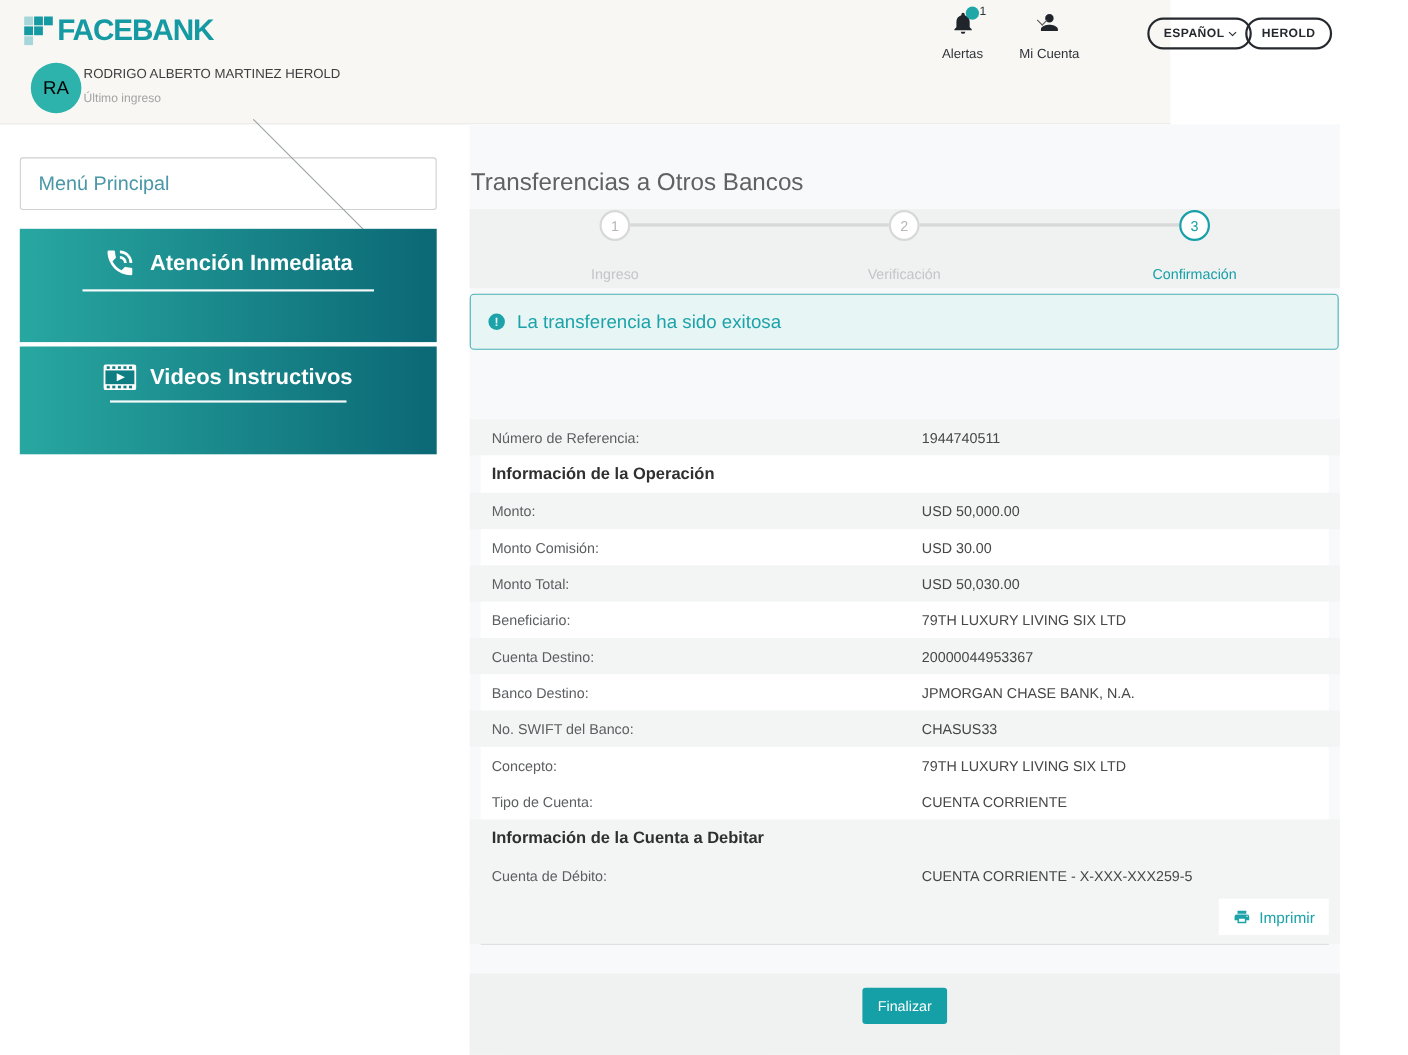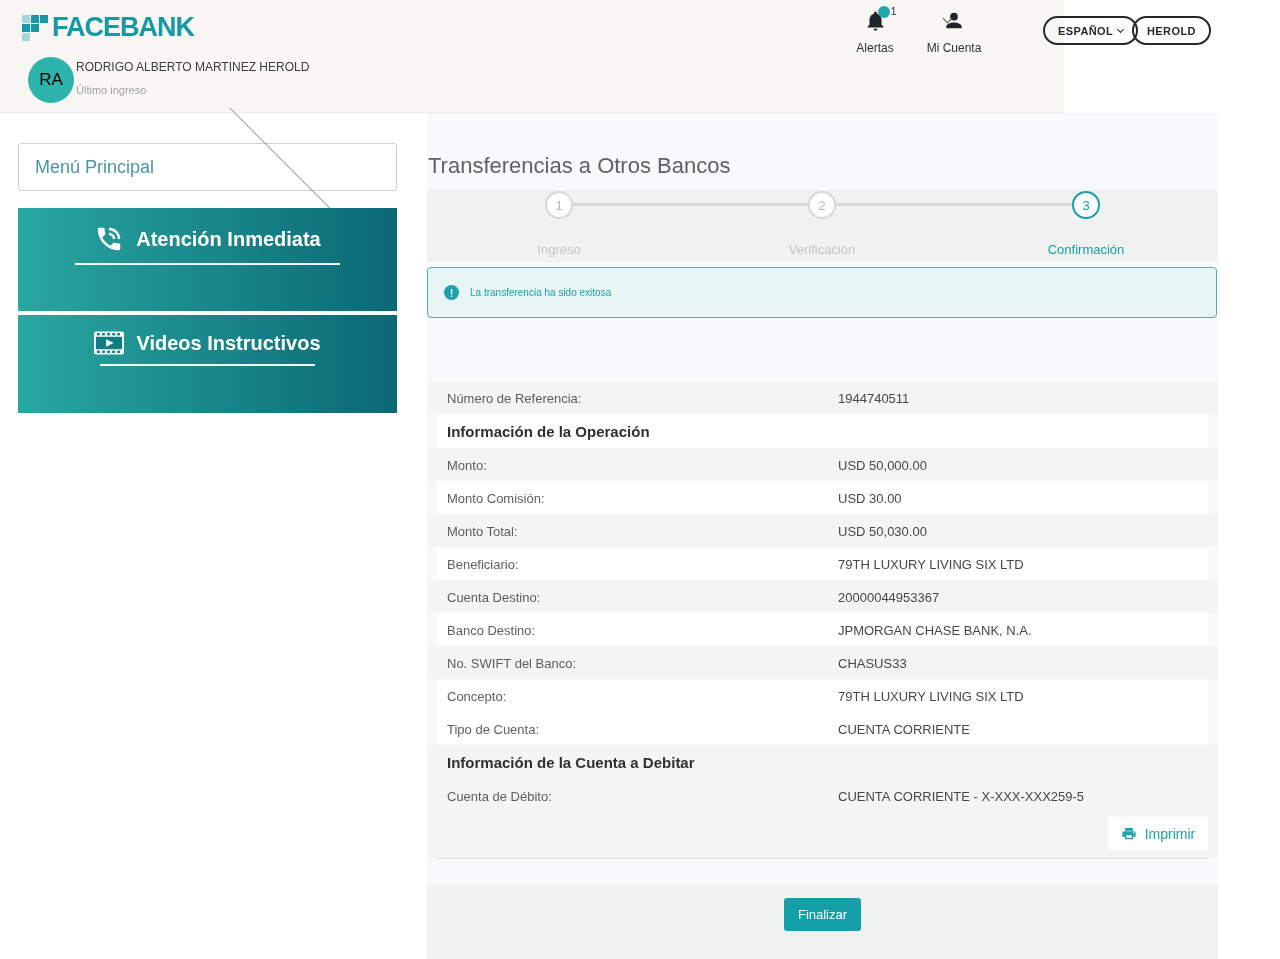--- a/index.html
+++ b/index.html
@@ -59,21 +59,21 @@
   .content{position:absolute;left:427px;top:113px;width:791px;height:846px;background:var(--content-bg);}
   .page-title{position:absolute;left:1px;top:40px;font-size:22px;font-weight:400;color:#5f6163;}
   .stepper{position:absolute;left:0;top:77px;width:791px;height:72px;background:var(--band-gray);}
   .step-circle{position:absolute;top:1px;width:28px;height:28px;border-radius:50%;background:#fff;border:2px solid #d7d8d8;color:#b5b7b8;font-size:13px;display:flex;align-items:center;justify-content:center;}
   .step-circle.active{border-color:var(--teal);color:var(--teal);}
   .step-line{position:absolute;top:13px;height:3px;background:#d7d8d8;}
   .step-label{position:absolute;top:40px;width:160px;text-align:center;font-size:13px;color:#c3c6c8;margin-top:12px;}
   .step-label.active{color:var(--teal);}
   .alert{position:absolute;left:0;top:154px;width:790px;height:51px;background:var(--alert-bg);border:1px solid var(--alert-border);border-radius:4px;display:flex;align-items:center;padding:0 16px;gap:11px;}
   .alert-icon{width:15px;height:15px;border-radius:50%;background:#1ba3a9;color:#e7f5f5;font-size:11px;font-weight:bold;display:flex;align-items:center;justify-content:center;flex:0 0 15px;}
-  .alert-text{font-size:10px;color:#1ba3a9;}
+  .alert-text{font-size:17px;color:#1ba3a9;}
 
   .details{position:absolute;left:0;top:268px;width:791px;}
   .trow{position:relative;height:33px;}
   .trow.gray{background:var(--stripe-gray);}
   .trow.white{background:#fff;margin:0 10px;}
   .trow .lbl,.trow .val,.trow .sec-label{position:absolute;top:50%;transform:translateY(-50%);white-space:nowrap;}
   .trow .lbl{font-size:13px;color:#5c5e60;}
   .trow .val{font-size:13px;color:#474747;}
   .trow.gray .lbl{left:20px;}  .trow.gray .val{left:411px;}
   .trow.white .lbl{left:10px;} .trow.white .val{left:401px;}

